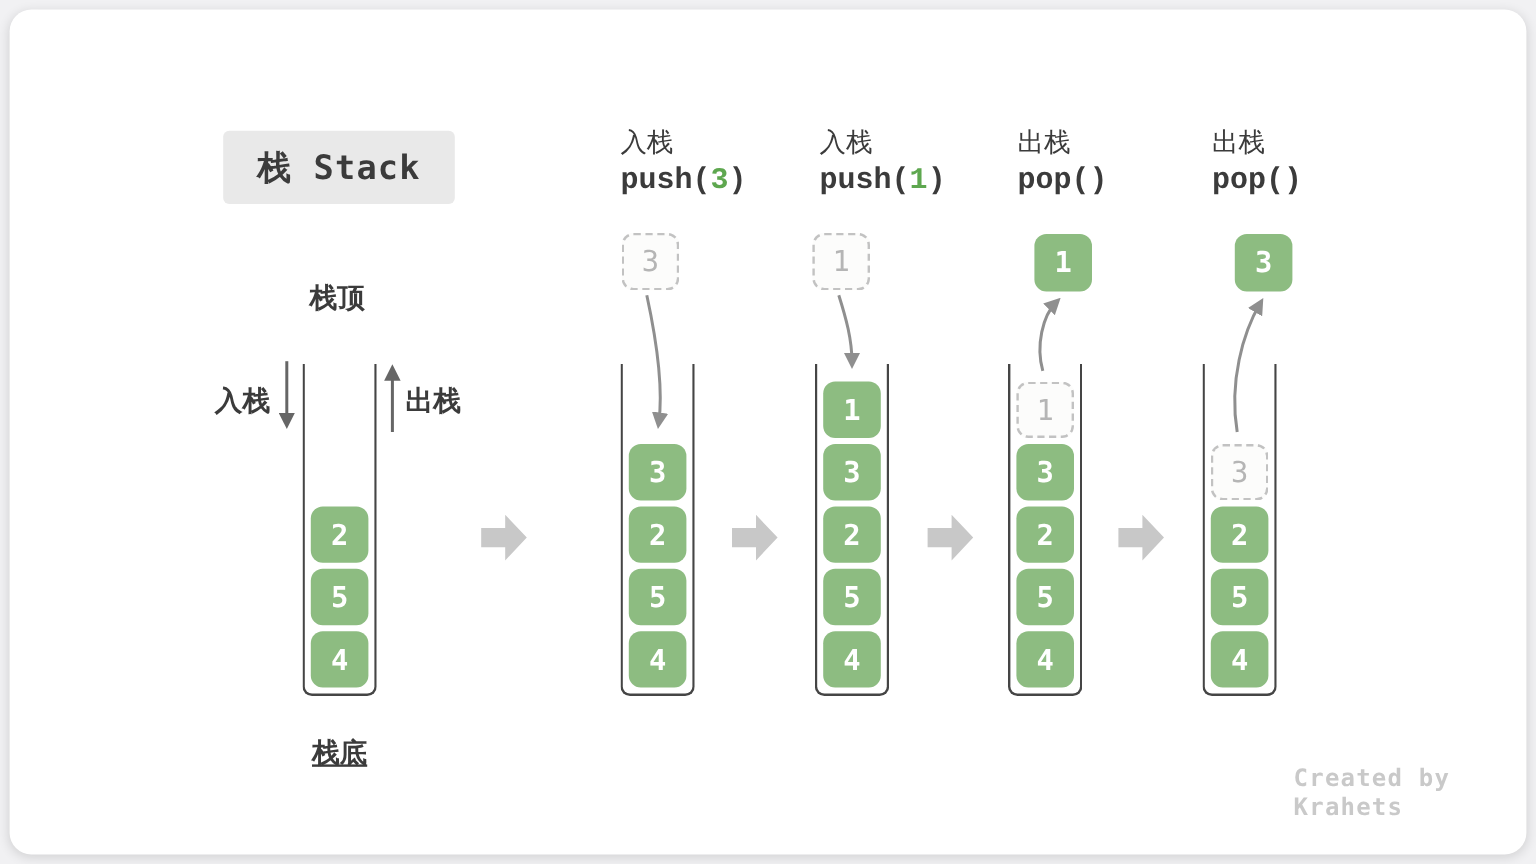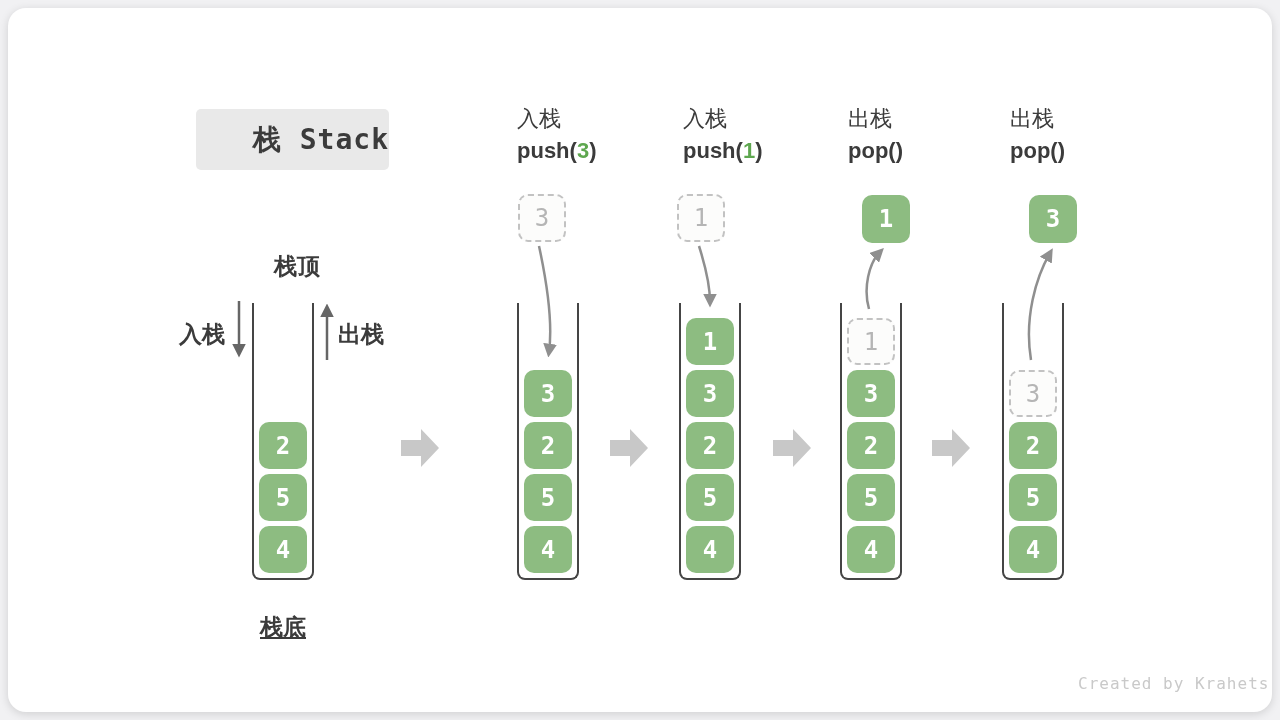--- a/index.html
+++ b/index.html
@@ -25,35 +25,34 @@
   }
   #canvas{position:relative;width:1280px;height:720px;}
   .card{
     position:absolute;left:8px;top:8px;width:1264px;height:704px;
     background:#ffffff;border-radius:18px;
     box-shadow:0 2px 10px rgba(0,0,0,0.14);
   }
   .title-box{
     position:absolute;left:186px;top:109px;width:193px;height:61px;
     background:var(--title-bg);border-radius:5px;
-    display:flex;align-items:center;justify-content:flex-end;
+    display:flex;align-items:center;justify-content:center;
     font-family:"DejaVu Sans Mono", monospace;
     font-size:28px;font-weight:600;color:var(--text-dark);
     letter-spacing:1px;
-    margin-left:10px;
   }
   .side-label{
     position:absolute;font-size:23px;font-weight:700;color:var(--text-dark);
     white-space:nowrap;
   }
   .op-header{position:absolute;top:104px;white-space:nowrap;}
   .op-name{font-size:22px;font-weight:500;color:var(--text-dark);line-height:30px;}
   .op-code{
-    font-family:Liberation Sans, sans-serif;
-    font-size:22px;font-weight:600;color:var(--text-dark);line-height:34px;
+    font-family:Liberation Mono, monospace;
+    font-size:25px;font-weight:600;color:var(--text-dark);line-height:34px;
   }
   .op-code .arg{color:var(--arg-green);font-weight:700;}
   .stack-container{
     position:absolute;width:62px;height:277px;top:303px;
     border-left:2px solid var(--wall-dark);
     border-right:2px solid var(--wall-dark);
     border-bottom:2px solid var(--wall-dark);
     border-bottom-left-radius:8px;border-bottom-right-radius:8px;
     box-sizing:border-box;
   }
@@ -72,42 +71,42 @@
     position:absolute;width:48px;height:48px;box-sizing:border-box;
     display:flex;align-items:center;justify-content:center;
     font-family:"DejaVu Sans Mono", monospace;font-size:24px;border-radius:10px;
   }
   .float-solid{background:var(--cell-green);color:#ffffff;font-weight:600;}
   .float-dashed{
     background:#fcfcfb;color:var(--dashed-text);
     border:2px dashed var(--dashed-gray);font-weight:500;
   }
   .watermark{
-    position:absolute;left:1078px;top:674px;
-    font-family:"DejaVu Sans Mono", monospace;font-size:16px;
-    color:var(--watermark);letter-spacing:1px;
+    position:absolute;left:1078px;top:636px;
+    font-family:"DejaVu Sans Mono", monospace;font-size:20px;
+    color:var(--watermark);letter-spacing:1px;font-weight:bold;
   }
   svg.arrows{position:absolute;left:0;top:0;pointer-events:none;}
   .curve-arrow{fill:none;stroke:var(--arrow-gray);stroke-width:2.5;}
   .side-arrow-line{fill:none;stroke:var(--side-arrow);stroke-width:2.5;}
   .block-arrow{fill:var(--block-gray);}
   #mk-gray path{fill:var(--arrow-gray);}
   #mk-dark path{fill:var(--side-arrow);}
 </style>
 </head>
 <body>
 
 <div id="canvas">
   <div class="card"></div>
 
   <div class="title-box">
     <span>栈 Stack</span>
   </div>
 
-  <div class="side-label" style="left:258px;top:251px;margin-left:16px;">栈顶</div>
+  <div class="side-label" style="left:258px;top:233px;">栈顶</div>
   <div class="side-label" style="left:260px;top:612px;text-decoration:underline;">栈底</div>
   <div class="side-label" style="left:179px;top:319px;">入栈</div>
   <div class="side-label" style="left:338px;top:319px;">出栈</div>
 
   <div id="stacks-layer">
       <div class="stack-container" style="left: 252px;"></div>
       <div class="cell cell-solid" style="left: 259px; top: 422px;">2</div>
       <div class="cell cell-solid" style="left: 259px; top: 474px;">5</div>
       <div class="cell cell-solid" style="left: 259px; top: 526px;">4</div>
       <div class="stack-container" style="left: 517px;"></div>

